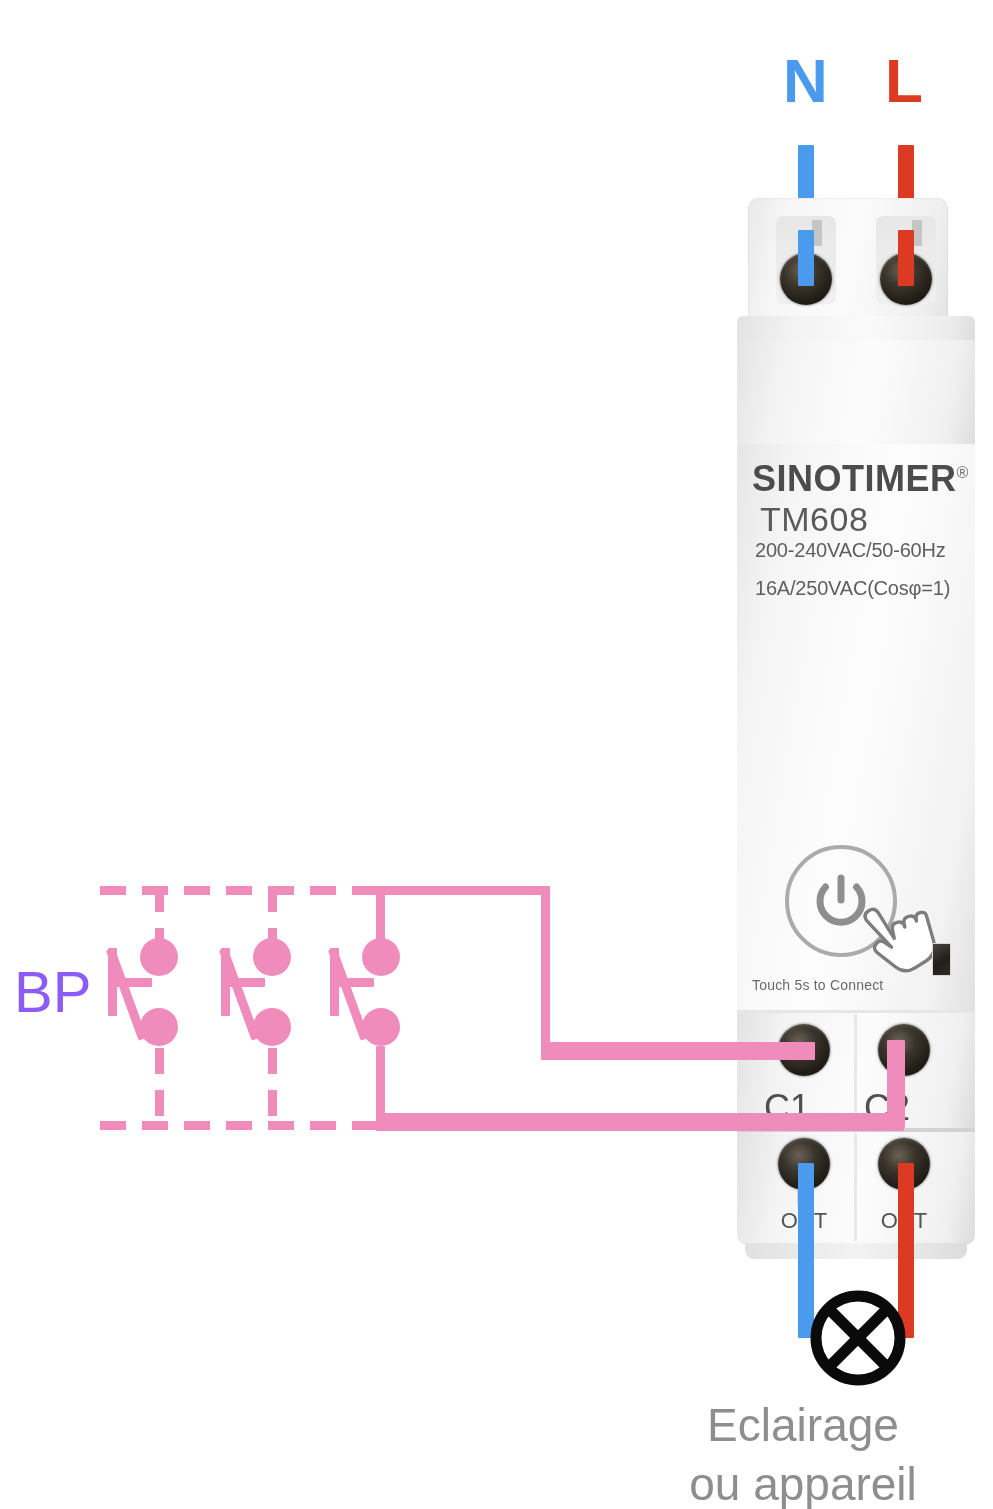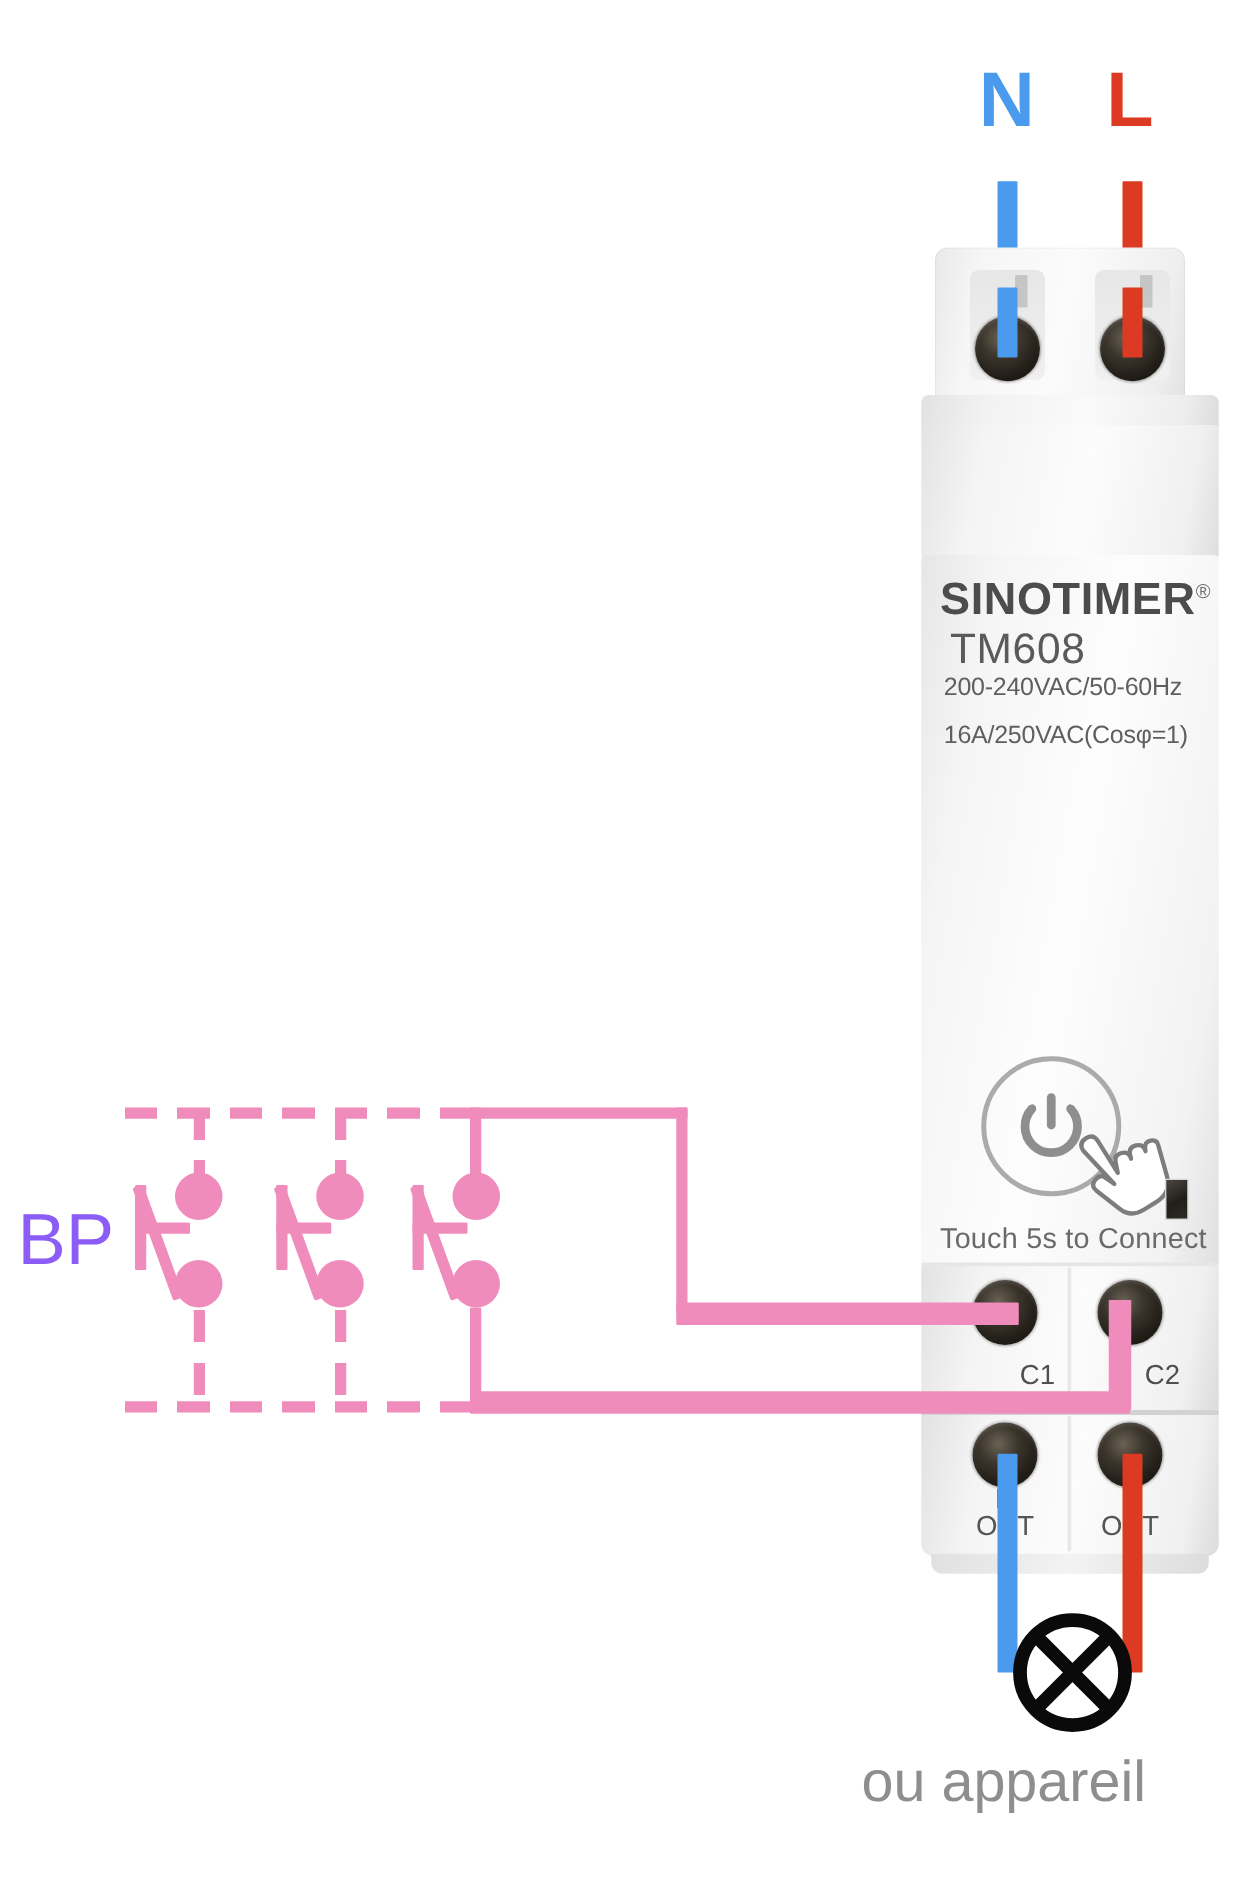--- a/index.html
+++ b/index.html
@@ -85,30 +85,30 @@
     letter-spacing: 0.5px;
     white-space: nowrap;
   }
   .spec {
     font-size: 20px;
     color: #5f5f5f;
     letter-spacing: -0.2px;
     white-space: nowrap;
   }
   .touch-text {
-    font-size: 23px;
+    font-size: 14px;
     color: #6a6a6a;
     white-space: nowrap;
     letter-spacing: 0.2px;
   }
   .term-label {
-    font-size: 22px;
+    font-size: 36px;
     color: #4f4f4f;
     white-space: nowrap;
-    text-align: right;
+    text-align: left;
   }
   .term-label-sm {
     font-size: 22px;
     color: #555555;
     white-space: nowrap;
     text-align: center;
     line-height: 1.0;
   }
 
   
@@ -305,16 +305,17 @@
   <div class="abs wire" style="left:798px; top:1163px; width:16px; height:175px; background:#4A9BEE;"></div>
   <div class="abs wire" style="left:898px; top:1163px; width:16px; height:175px; background:#DC3A22;"></div>
 
   <svg class="abs" style="left:806px; top:1286px;" width="104" height="104" viewBox="0 0 104 104">
     <circle cx="52" cy="52" r="42" fill="#ffffff" stroke="#0a0a0a" stroke-width="11"></circle>
     <line x1="22" y1="22" x2="82" y2="82" stroke="#0a0a0a" stroke-width="11"></line>
     <line x1="82" y1="22" x2="22" y2="82" stroke="#0a0a0a" stroke-width="11"></line>
   </svg>
 
   <div class="abs caption" style="left:613px; top:1396px; width:380px;">
+    <div>Eclairage</div>
     <div>ou appareil</div>
   </div>
 
 </div>
 
 </body></html>

